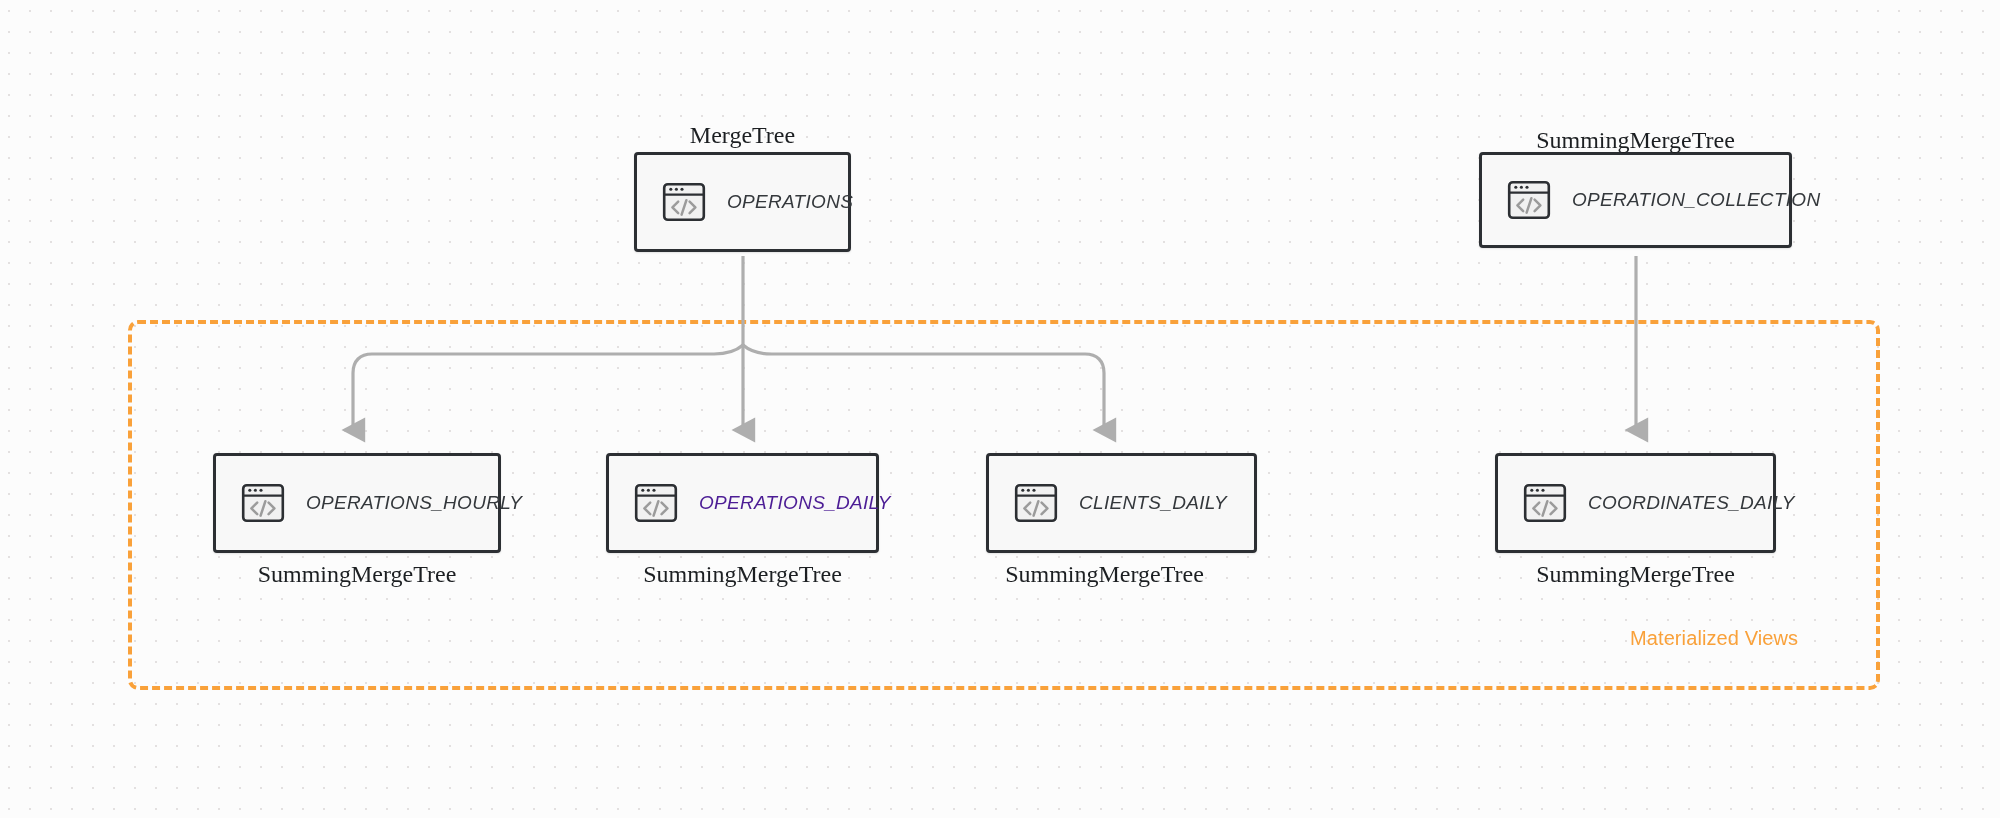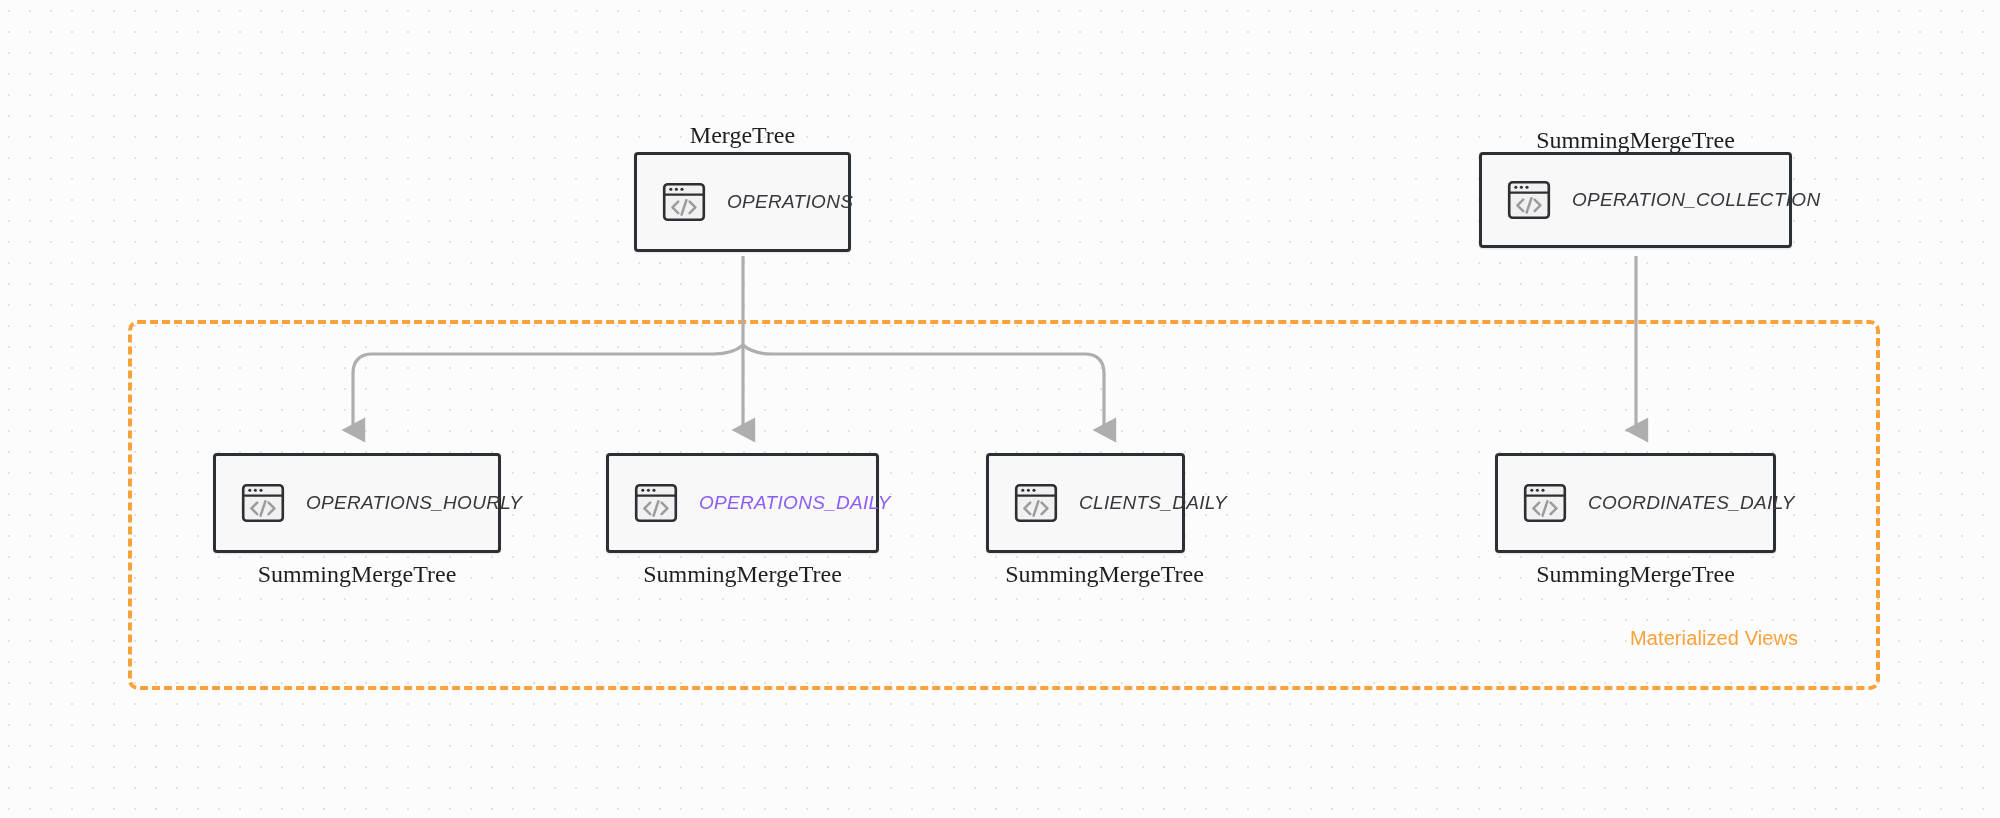--- a/index.html
+++ b/index.html
@@ -156,24 +156,24 @@
         <span class="node-icon"><svg viewBox="0 0 46 46" width="46" height="46">
             <rect x="3.2" y="5.2" width="39.6" height="35.6" rx="3.6" ry="3.6" fill="#f1f1f1" stroke="#2c2f33" stroke-width="2.6"></rect>
             <line x1="3.2" y1="15.6" x2="42.8" y2="15.6" stroke="#2c2f33" stroke-width="2.2"></line>
             <circle cx="9.8" cy="10.3" r="1.55" fill="#2c2f33"></circle>
             <circle cx="15.4" cy="10.3" r="1.55" fill="#2c2f33"></circle>
             <circle cx="21.0" cy="10.3" r="1.55" fill="#2c2f33"></circle>
             <path d="M17.2 22.6 L11.4 28.4 L17.2 34.2" fill="none" stroke="#9b9b9b" stroke-width="2.5" stroke-linecap="round" stroke-linejoin="round"></path>
             <path d="M28.6 22.6 L34.4 28.4 L28.6 34.2" fill="none" stroke="#9b9b9b" stroke-width="2.5" stroke-linecap="round" stroke-linejoin="round"></path>
             <line x1="25.4" y1="21.2" x2="20.6" y2="35.6" stroke="#9b9b9b" stroke-width="2.5" stroke-linecap="round"></line>
           </svg></span>
-        <span class="node-label" style="color: #8b5cf6;">OPERATIONS_DAILY</span>
+        <span class="node-label" style="color: #4c1d95;">OPERATIONS_DAILY</span>
       </div>
       <div class="engine-caption" style="left: 606px; top: 561px; width: 273px; color: rgb(28, 31, 34);">SummingMergeTree</div>
-      <div class="node" style="left: 986px; top: 453px; width: 199px; height: 100px; background: rgb(248, 248, 248); border-color: rgb(44, 47, 51);">
+      <div class="node" style="left: 986px; top: 453px; width: 271px; height: 100px; background: rgb(248, 248, 248); border-color: rgb(44, 47, 51);">
         <span class="node-icon"><svg viewBox="0 0 46 46" width="46" height="46">
             <rect x="3.2" y="5.2" width="39.6" height="35.6" rx="3.6" ry="3.6" fill="#f1f1f1" stroke="#2c2f33" stroke-width="2.6"></rect>
             <line x1="3.2" y1="15.6" x2="42.8" y2="15.6" stroke="#2c2f33" stroke-width="2.2"></line>
             <circle cx="9.8" cy="10.3" r="1.55" fill="#2c2f33"></circle>
             <circle cx="15.4" cy="10.3" r="1.55" fill="#2c2f33"></circle>
             <circle cx="21.0" cy="10.3" r="1.55" fill="#2c2f33"></circle>
             <path d="M17.2 22.6 L11.4 28.4 L17.2 34.2" fill="none" stroke="#9b9b9b" stroke-width="2.5" stroke-linecap="round" stroke-linejoin="round"></path>
             <path d="M28.6 22.6 L34.4 28.4 L28.6 34.2" fill="none" stroke="#9b9b9b" stroke-width="2.5" stroke-linecap="round" stroke-linejoin="round"></path>
             <line x1="25.4" y1="21.2" x2="20.6" y2="35.6" stroke="#9b9b9b" stroke-width="2.5" stroke-linecap="round"></line>
           </svg></span>

